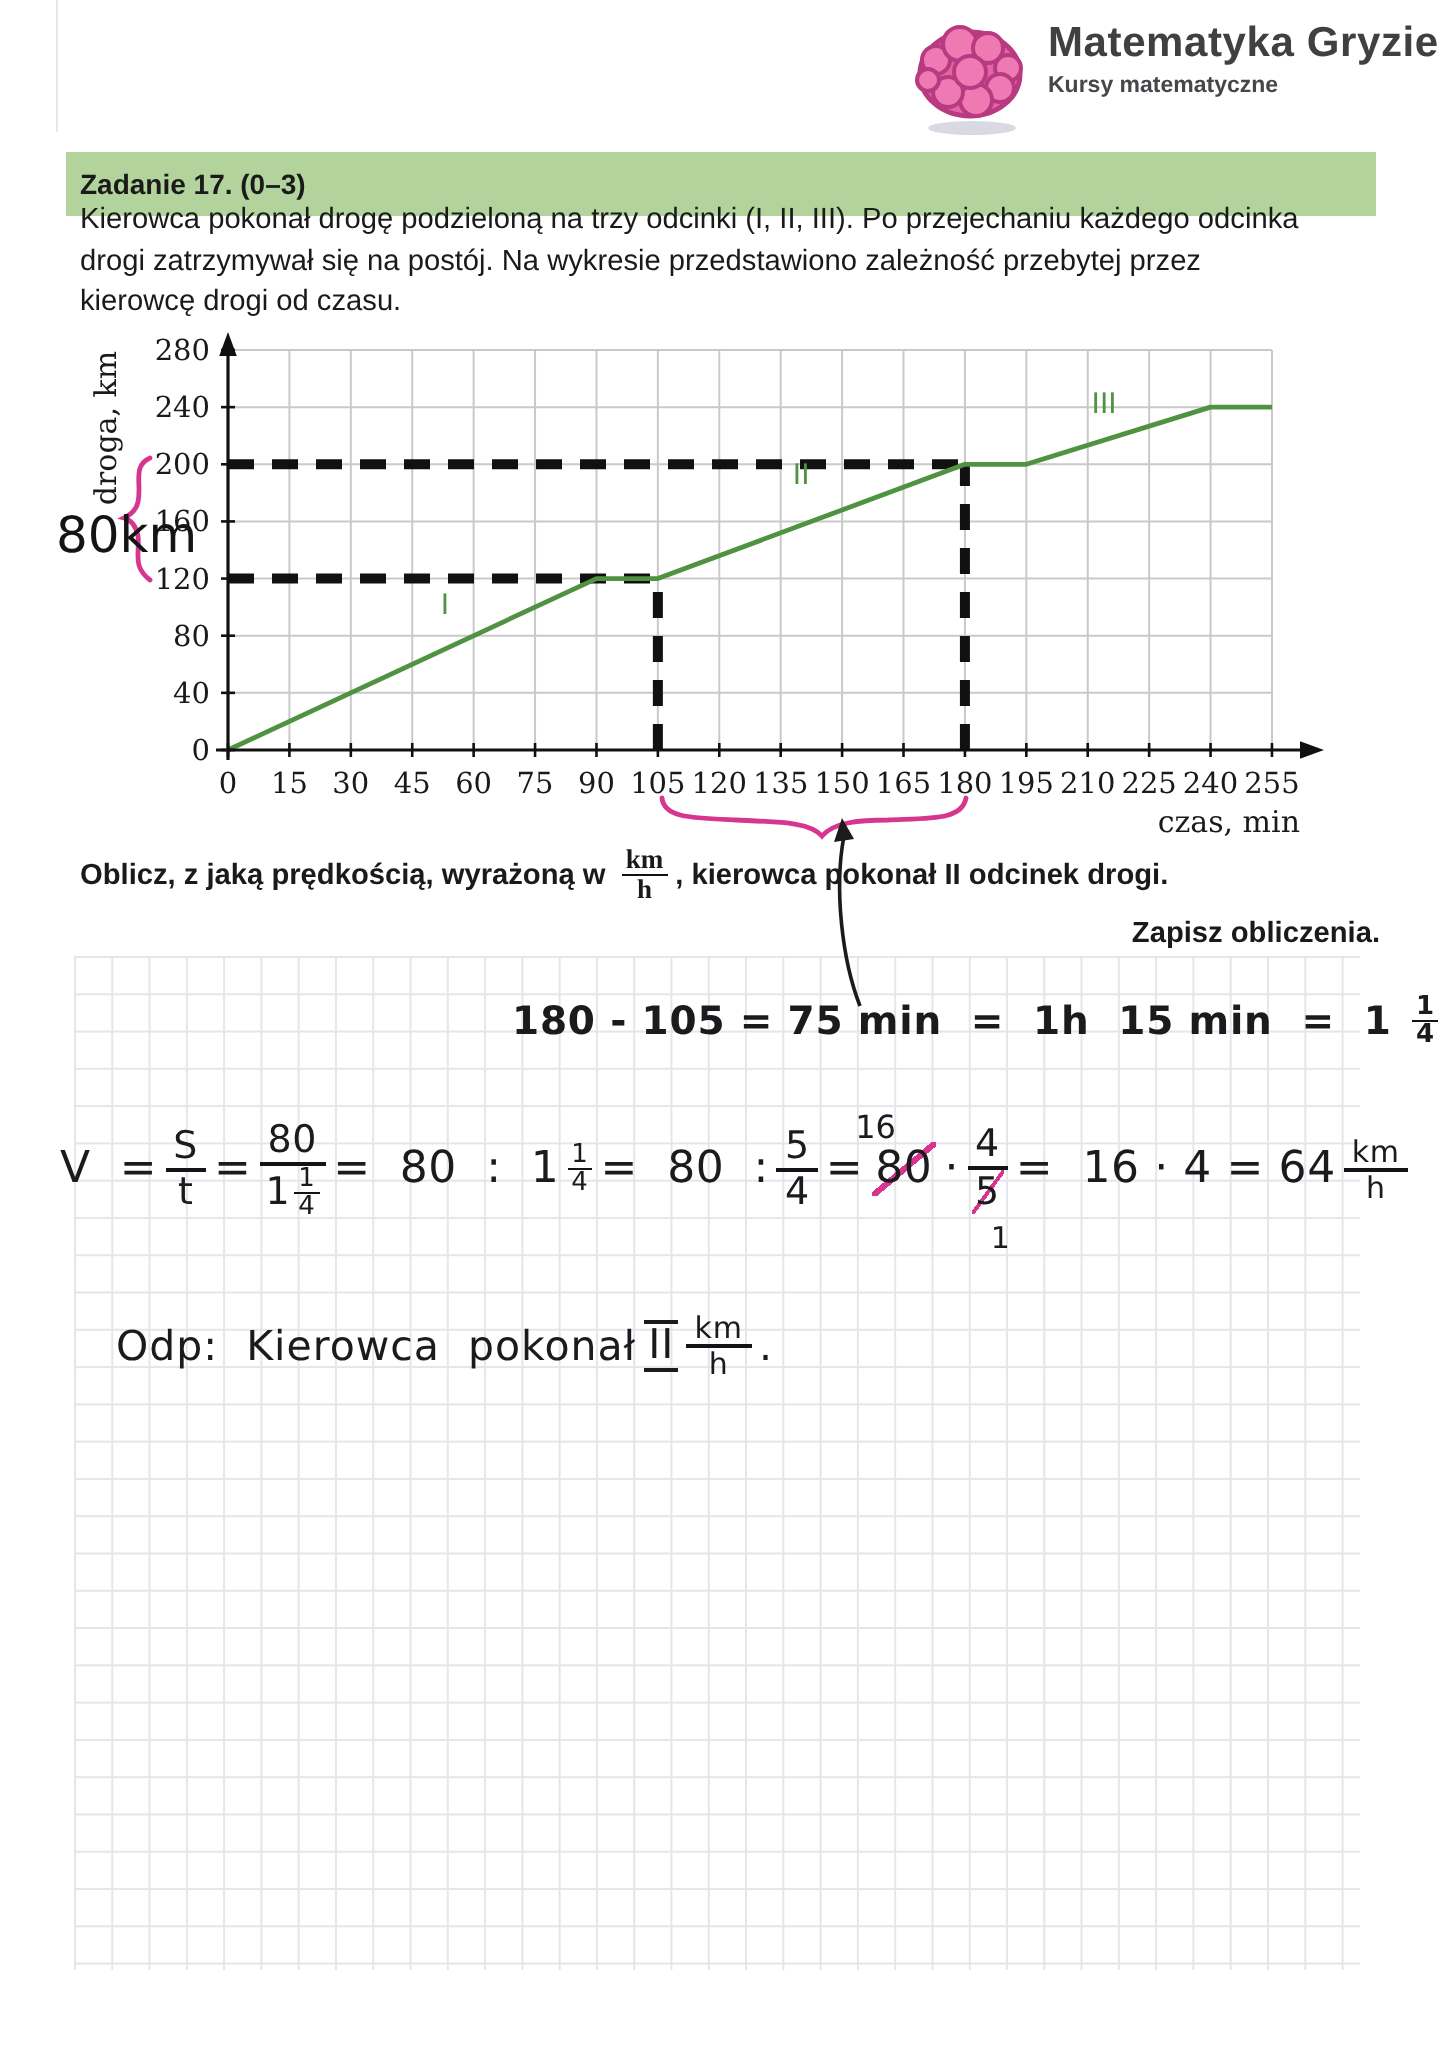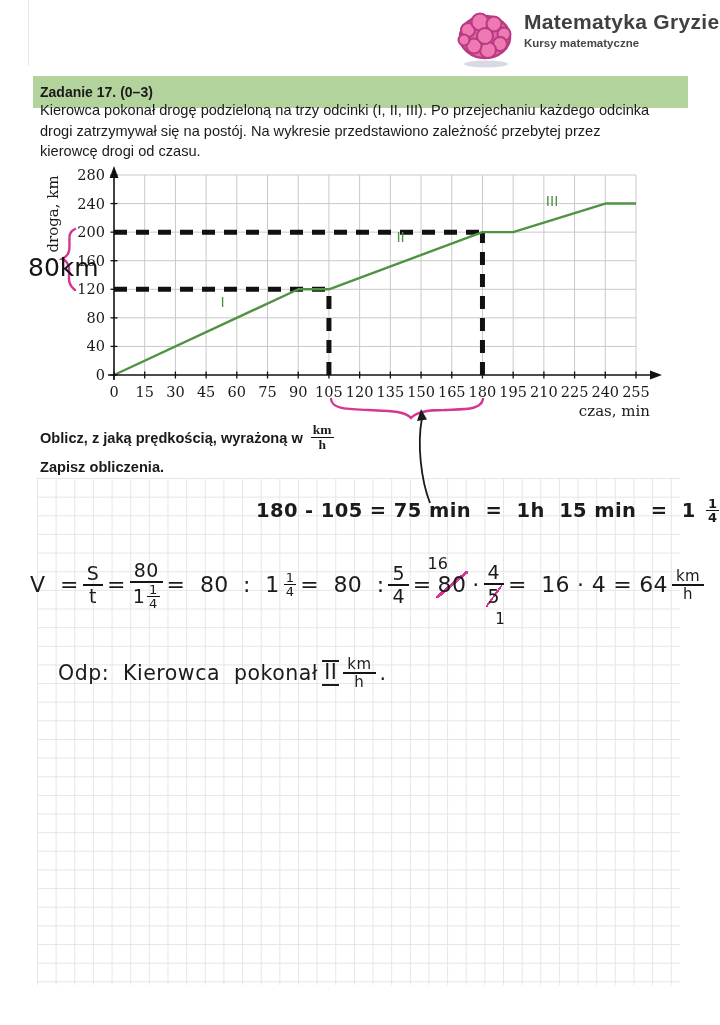--- a/index.html
+++ b/index.html
@@ -17,21 +17,21 @@
   .task-header{position:absolute;left:33px;top:76px;width:655px;height:32px;
                display:flex;align-items:center;padding-left:7px;box-sizing:border-box;
                font-size:14px;font-weight:bold;}
 
   .statement{position:absolute;left:40px;top:100px;width:655px;font-size:14.6px;line-height:20.5px;}
 
   .chart{position:absolute;left:28px;top:166px;}
   .annot{position:absolute;left:28px;top:166px;z-index:6;pointer-events:none;}
 
   
-  .prompt{position:absolute;left:40px;top:423px;width:650px;}
+  .prompt{position:absolute;left:40px;top:423px;width:650px;text-align:right;}
   .prompt-row{display:flex;align-items:center;gap:4px;}
   .b{font-weight:bold;font-size:14.6px;white-space:pre;}
   .pfrac{display:inline-flex;flex-direction:column;align-items:center;line-height:1.05;
          font-family:"Liberation Serif",serif;font-weight:bold;font-size:13.5px;}
   .pfrac .pnum{border-bottom:1.5px solid #111;padding:0 2px;}
   .prompt .second{margin-top:7px;}
 
   
   .gridpaper{position:absolute;left:37px;top:478px;width:643px;height:507px;z-index:0;
     background-image:linear-gradient(to right,#e5e5eb 1px,transparent 1px),
@@ -203,20 +203,21 @@
     <polygon points="393,243 389,255 399,253.5" fill="#1b1b1b"></polygon>
   </svg>
 
   <div class="prompt">
     <div class="prompt-row">
       <span class="b">Oblicz, z jaką prędkością, wyrażoną w </span>
       <span class="pfrac">
         <span class="pnum">km</span>
         <span>h</span>
       </span>
+      <span class="b">, kierowca pokonał II odcinek drogi.</span>
     </div>
     <div class="b second">Zapisz obliczenia.</div>
   </div>
 
   <div class="gridpaper"></div>
 
   <div class="hw line1">
     <span class="hwp">180 - 105 = 75 min  =  1h  15 min  =  1 </span>
     <span class="frac mini">
       <span class="num">1</span>

